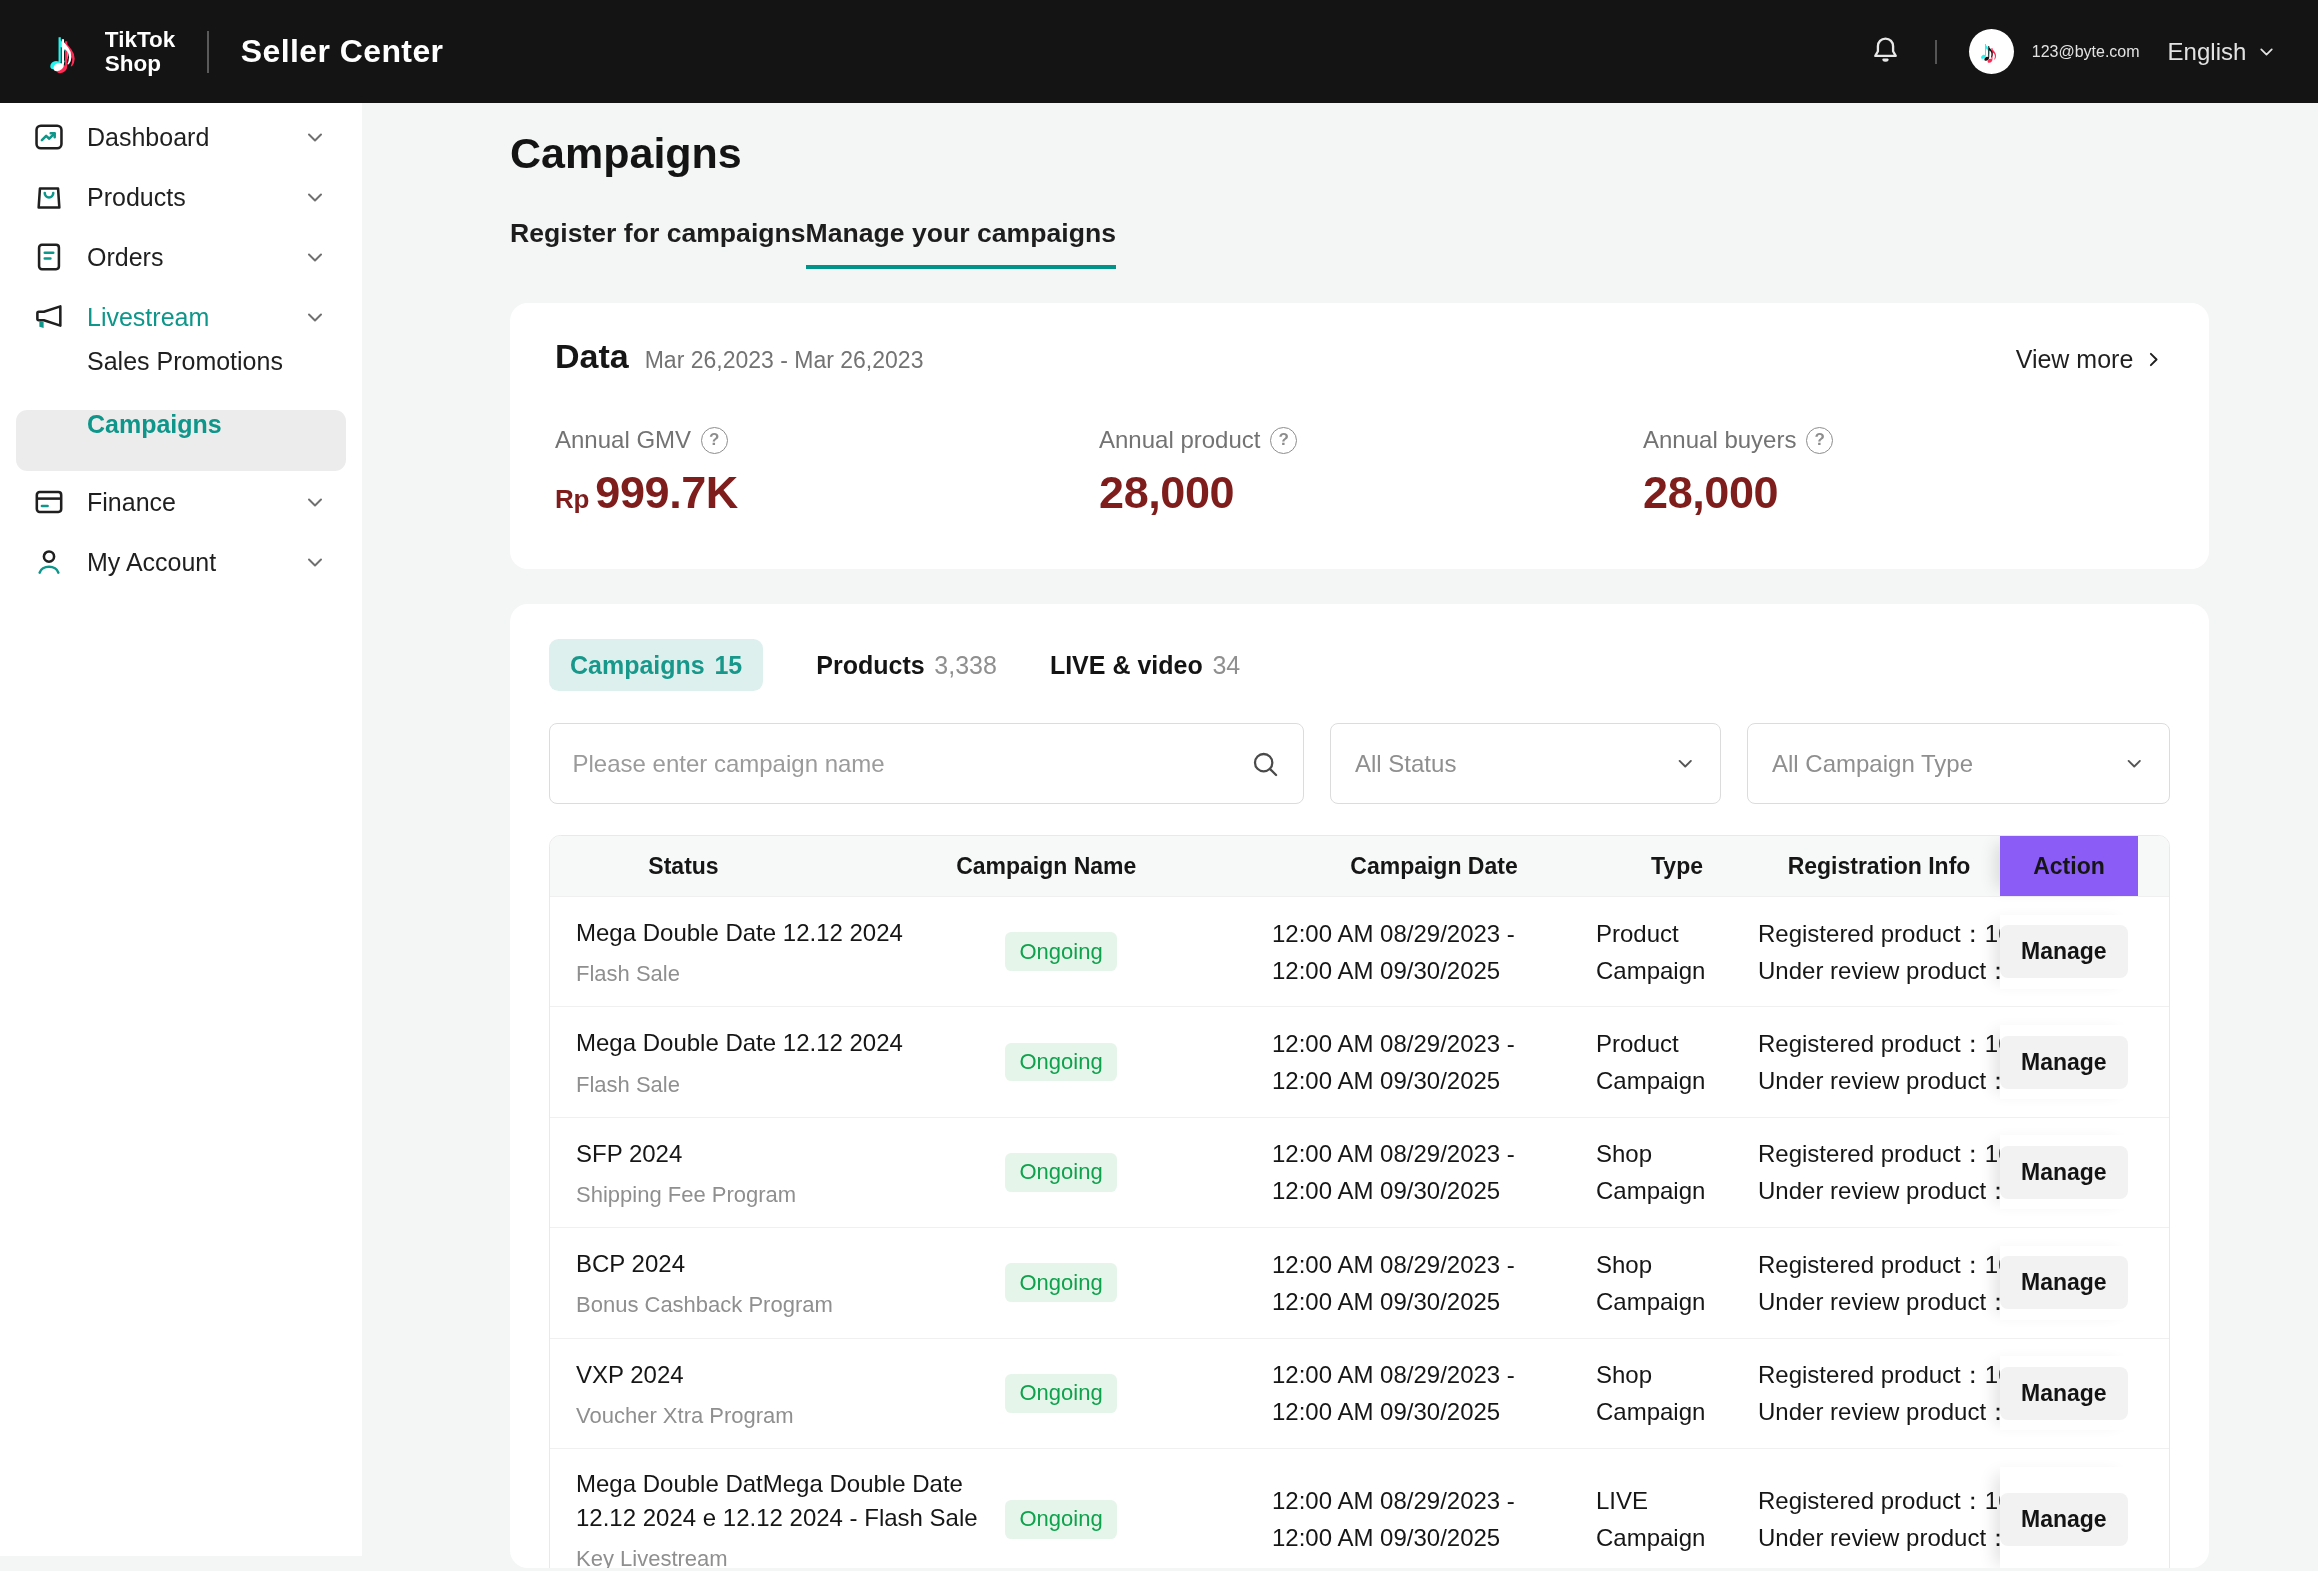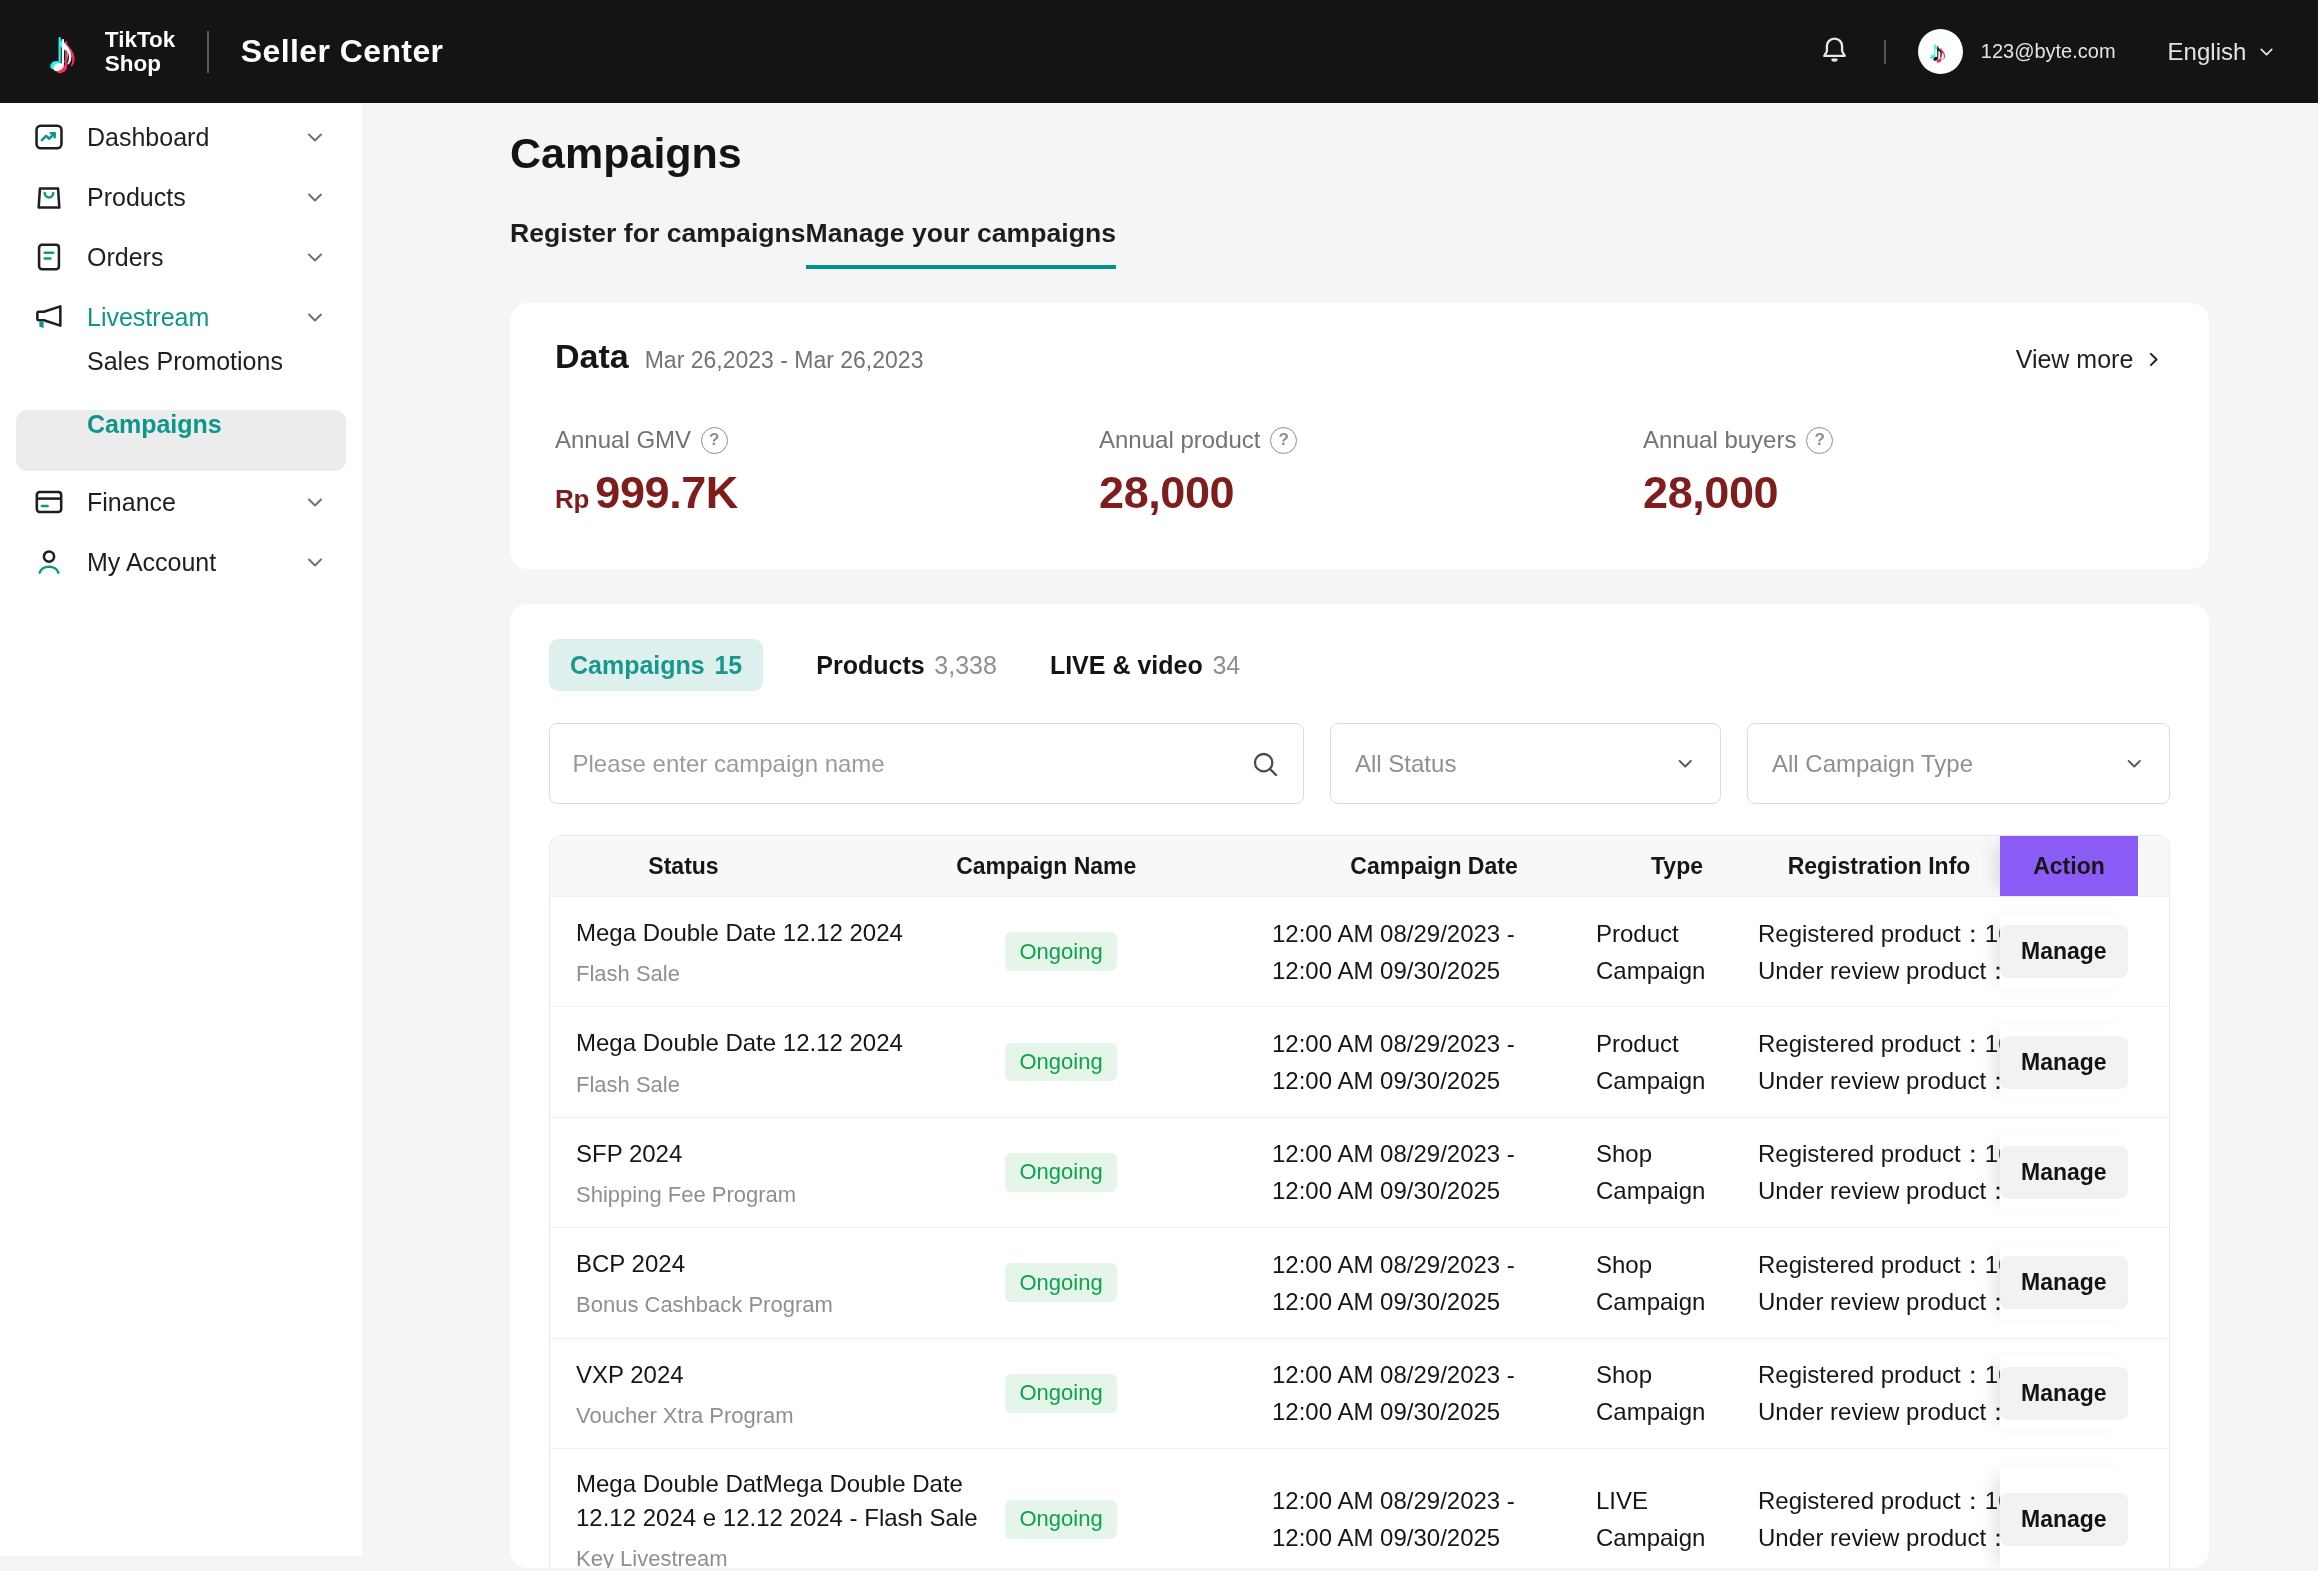--- a/index.html
+++ b/index.html
@@ -18,22 +18,22 @@
   .brand-text { color:#fff; font-size:22.5px; font-weight:700; line-height:24px; margin-left:4.8px; }
   .tb-divider { width:1.6px; height:42px; background:#5a5a5a; margin:0 32px; }
   .product-name { color:#fff; font-size:32px; font-weight:600; letter-spacing:0.4px; }
   .topbar-right { margin-left:auto; display:flex; align-items:center; }
   .bell { width:35px; height:35px; }
   .tb-sep { width:1.6px; height:24px; background:#555; margin:0 32px; }
   .avatar { width:45px; height:45px; border-radius:50%; background:#fff; position:relative; overflow:hidden; flex:none; }
   .avatar .tt-note { width:24px; height:31px; position:absolute; left:13px; top:8px; }
   .avatar .tt-note span { font-size:27px; line-height:31px; }
   .avatar .c3 { color:#111 !important; }
-  .tb-email { color:#e3e3e3; font-size:20px; margin-left:17.7px; }
-  .tb-lang { color:#e3e3e3; font-size:24px; margin-left:52px; display:flex; align-items:center; gap:9.7px; }
+  .tb-email { color:#e3e3e3; font-size:16px; margin-left:17.7px; }
+  .tb-lang { color:#e3e3e3; font-size:24px; margin-left:28px; display:flex; align-items:center; gap:9.7px; }
 
   
   .sidebar { position:absolute; left:0; top:88px; width:362px; height:1468px; background:#ffffff; padding-top:19.3px; }
   .nav-item { height:60px; display:flex; align-items:center; padding:0 35px 0 32px; cursor:pointer; }
   .nav-item .nicon { width:34px; height:34px; flex:none; }
   .nav-item .nlabel { font-size:25px; color:#1f1f1f; margin-left:21px; flex:1; }
   .nav-item .chev { width:24px; height:24px; color:#707070; }
   .nav-item.active .nlabel { color:#0E968A; }
   .sub-item { height:61px; display:flex; align-items:flex-start; padding-left:87px; font-size:25px; color:#1f1f1f; cursor:pointer; }
   .sub-item.selected { background:#ececec; border-radius:11.3px; margin:1.6px 16px; padding-left:71px; color:#0E968A; font-weight:600; }

